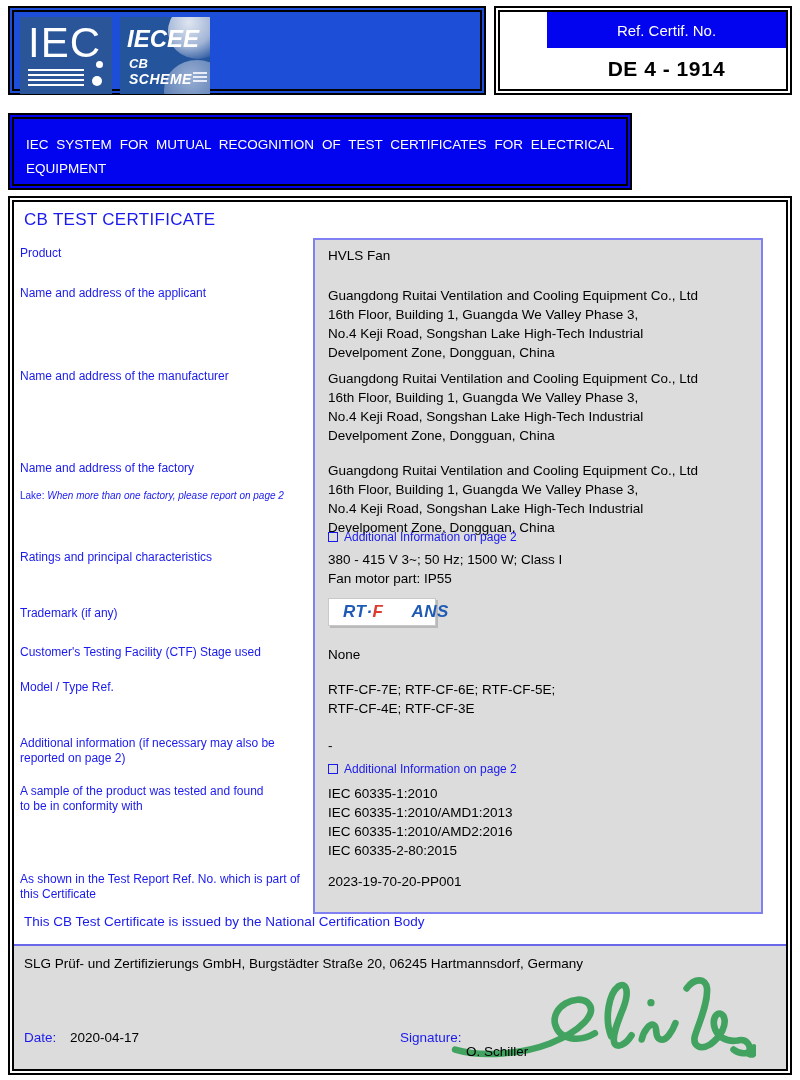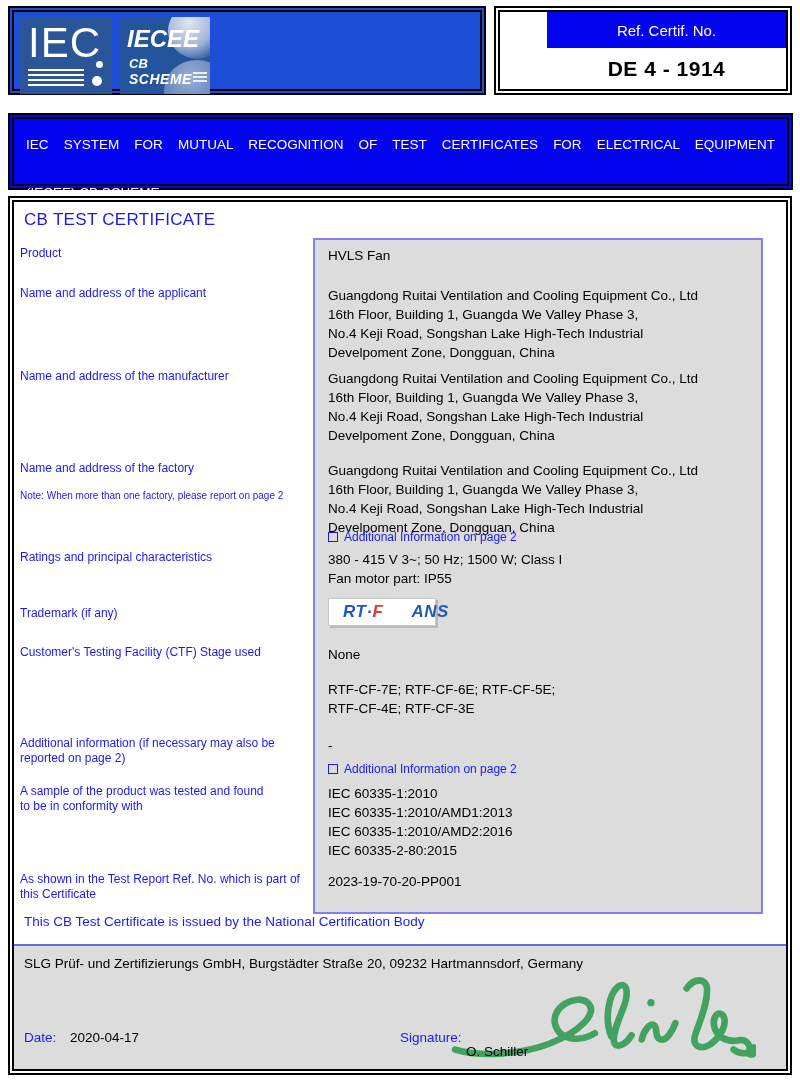--- a/index.html
+++ b/index.html
@@ -30,37 +30,37 @@
   .iecee-lines div { height:2px; background:#e8edf7; margin-top:2px; }
 
   .box-ref { position:absolute; left:494px; top:6px; width:298px; height:89px;
     border:6px double #000; background:#fff;padding-left:47px; }
   .ref-bar { height:36px; background:#0203ef; color:#fff; font-size:15px;
     display:flex; align-items:center; justify-content:center; }
   .ref-value { height:41px; display:flex; align-items:center; justify-content:center;
     font-size:21px; font-weight:bold; color:#000; letter-spacing:.5px; }
 
   
-  .banner { position:absolute; left:8px; top:113px; width:785px; height:77px;
+  .banner { position:absolute; left:8px; top:113px; width:624px; height:77px;
     border:6px double #000; background:#0203ef; color:#fff;
     padding:14px 12px 0 12px; font-size:13.5px; line-height:24px; }
   .jline { text-align:justify; }
   .jline::after { content:""; display:inline-block; width:100%; }
 
   
   .main { position:absolute; left:8px; top:196px; width:784px; height:879px;
     border:6px double #000; background:#fff; }
   .title { position:absolute; left:10px; top:8px; font-size:17px; color:#1a1aee; letter-spacing:.3px; }
 
   .valuebox { position:absolute; left:299px; top:36px; width:450px; height:676px;
     background:#dcdcdc; border:2px solid #8080f2; }
 
   .lbl { position:absolute; left:6px; width:300px; color:#1a1aee; font-size:12px; line-height:15px; white-space:pre-line; }
   .note { position:absolute; left:6px; width:320px; color:#1a1aee; font-size:10px; }
-  .note .it { }
+  .note .it { font-style:italic; }
   .val { position:absolute; left:314px; width:428px; color:#000; font-size:13.5px; line-height:19px; white-space:pre-line; }
   .blueline { position:absolute; left:314px; color:#1a1aee; font-size:12px; }
   .cb { display:inline-block; width:10px; height:10px; border:1.5px solid #1a1aee;
     margin-right:6px; vertical-align:-1px; background:transparent; }
 
   .y-product { top:44px; }
   .y-applicant { top:84px; }
   .y-manufacturer { top:167px; }
   .y-factory { top:259px; }
   .y-factnote { top:288px; }
@@ -148,21 +148,21 @@
 No.4 Keji Road, Songshan Lake High-Tech Industrial
 Develpoment Zone, Dongguan, China</div>
 
     <div class="lbl y-manufacturer">Name and address of the manufacturer</div>
     <div class="val y-manufacturer">Guangdong Ruitai Ventilation and Cooling Equipment Co., Ltd
 16th Floor, Building 1, Guangda We Valley Phase 3,
 No.4 Keji Road, Songshan Lake High-Tech Industrial
 Develpoment Zone, Dongguan, China</div>
 
     <div class="lbl y-factory">Name and address of the factory</div>
-    <div class="note y-factnote"><span>Note: </span><span class="it">When more than one factory, please report on page 2</span></div>
+    <div class="note y-factnote"><span>Lake: </span><span class="it">When more than one factory, please report on page 2</span></div>
     <div class="val y-factory">Guangdong Ruitai Ventilation and Cooling Equipment Co., Ltd
 16th Floor, Building 1, Guangda We Valley Phase 3,
 No.4 Keji Road, Songshan Lake High-Tech Industrial
 Develpoment Zone, Dongguan, China</div>
     <div class="blueline y-factcb">
       <span class="cb"></span><span>Additional Information on page 2</span>
     </div>
 
     <div class="lbl y-ratings">Ratings and principal characteristics</div>
     <div class="val y-ratings">380 - 415 V 3~; 50 Hz; 1500 W; Class I
@@ -171,20 +171,21 @@
     <div class="lbl y-tmlabel">Trademark (if any)</div>
     <div class="tm-box y-tmlogo">
       <span class="tm-blue">RT·</span>
         <span class="tm-red">F</span>
         <span class="tm-blue">ANS</span>
     </div>
 
     <div class="lbl y-ctf">Customer's Testing Facility (CTF) Stage used</div>
     <div class="val y-ctf">None</div>
 
+    <div class="lbl y-model">Model / Type Ref.</div>
     <div class="val y-model">RTF-CF-7E; RTF-CF-6E; RTF-CF-5E;
 RTF-CF-4E; RTF-CF-3E</div>
 
     <div class="lbl y-additional">Additional information (if necessary may also be
 reported on page 2)</div>
     <div class="val y-additional">-</div>
     <div class="blueline y-addcb">
       <span class="cb"></span><span>Additional Information on page 2</span>
     </div>
 
@@ -195,21 +196,21 @@
 IEC 60335-1:2010/AMD2:2016
 IEC 60335-2-80:2015</div>
 
     <div class="lbl y-report">As shown in the Test Report Ref. No. which is part of
 this Certificate</div>
     <div class="val y-report">2023-19-70-20-PP001</div>
 
     <div class="issued">This CB Test Certificate is issued by the National Certification Body</div>
 
     <div class="graybox">
-      <div class="ncb">SLG Prüf- und Zertifizierungs GmbH, Burgstädter Straße 20, 09232 Hartmannsdorf, Germany</div>
+      <div class="ncb">SLG Prüf- und Zertifizierungs GmbH, Burgstädter Straße 20, 06245 Hartmannsdorf, Germany</div>
       <div class="date-label">Date:</div>
       <div class="date-value">2020-04-17</div>
       <div class="sig-label">Signature:</div>
       <svg class="signature-svg" viewBox="0 0 300 92" fill="none">
         <g stroke="#41a35f" stroke-width="6.5" stroke-linecap="round" fill="none">
           <path d="M5,76 C32,84 72,80 98,70 C128,58 146,40 135,30 C124,21 99,34 103,51 C107,67 127,69 142,60"></path>
           <path d="M158,63 C151,45 156,21 165,14 C173,9 176,19 170,35 C163,52 159,63 161,69 C163,75 172,72 178,62"></path>
           <path d="M188,66 C190,57 196,50 200,52 C204,54 200,64 206,66 C212,68 218,58 221,50"></path>
           <path d="M232,16 C240,5 251,6 252,16 C253,32 243,52 240,63 C238,72 245,77 255,71 C266,63 272,51 268,43 C264,37 257,43 259,53 C261,63 271,69 282,67 C291,65 296,72 293,80 C297,82 298,80 298,78"></path>
           <path d="M278,76 C286,82 294,80 298,74"></path>

